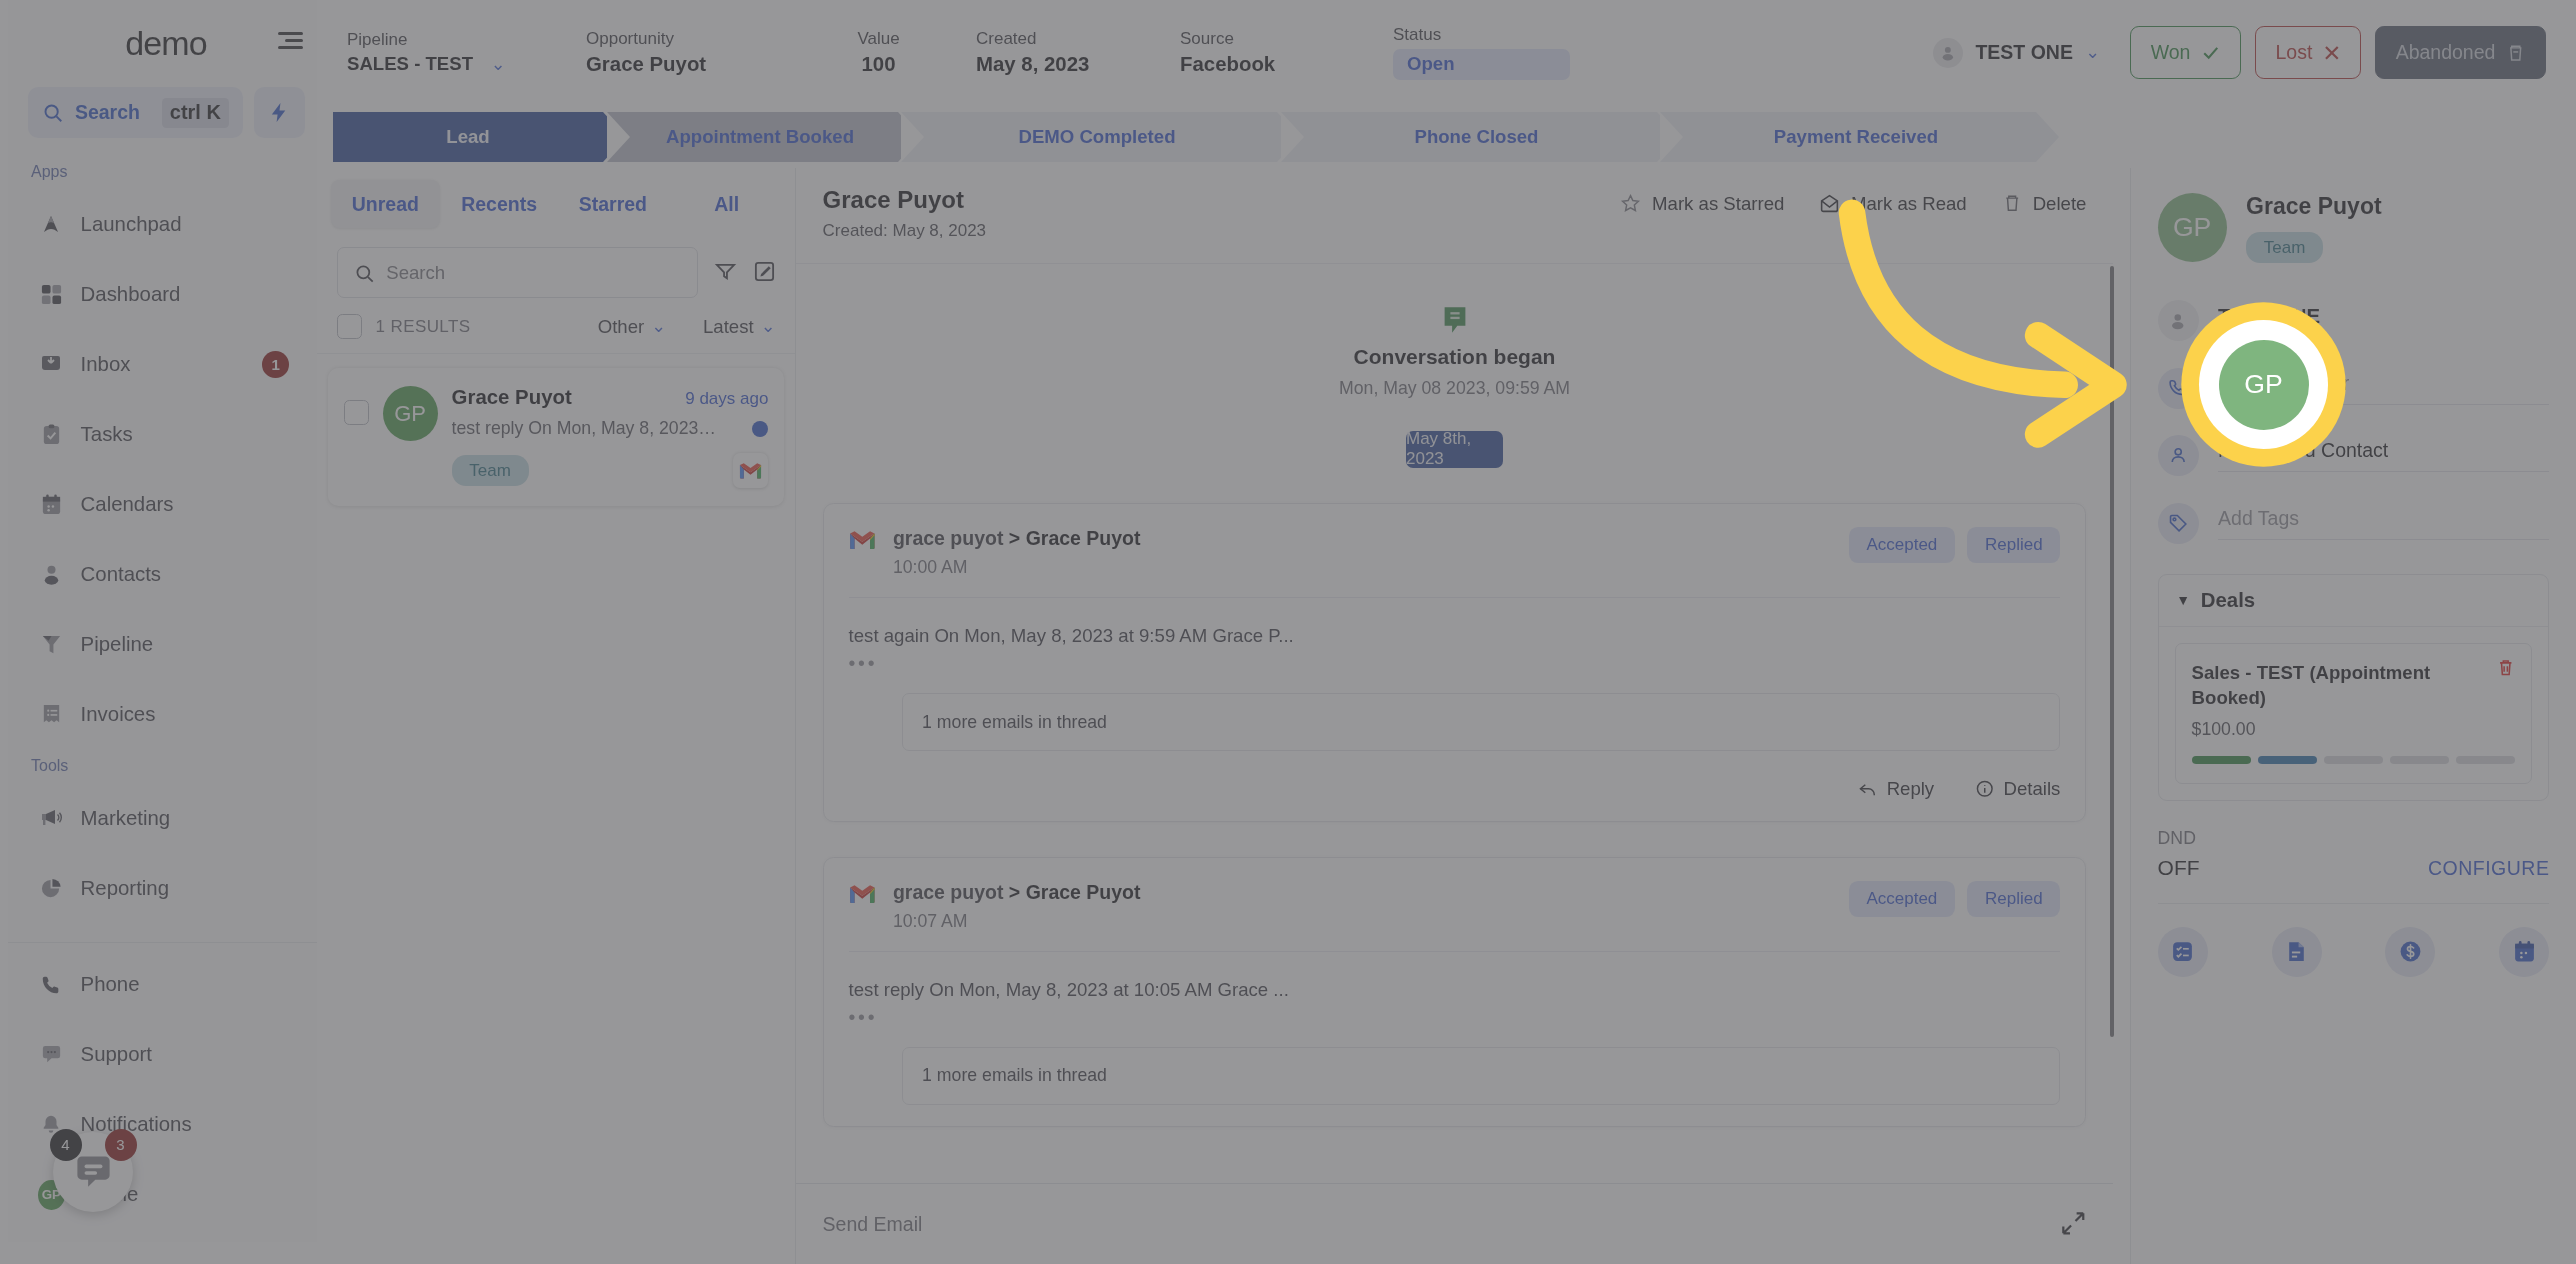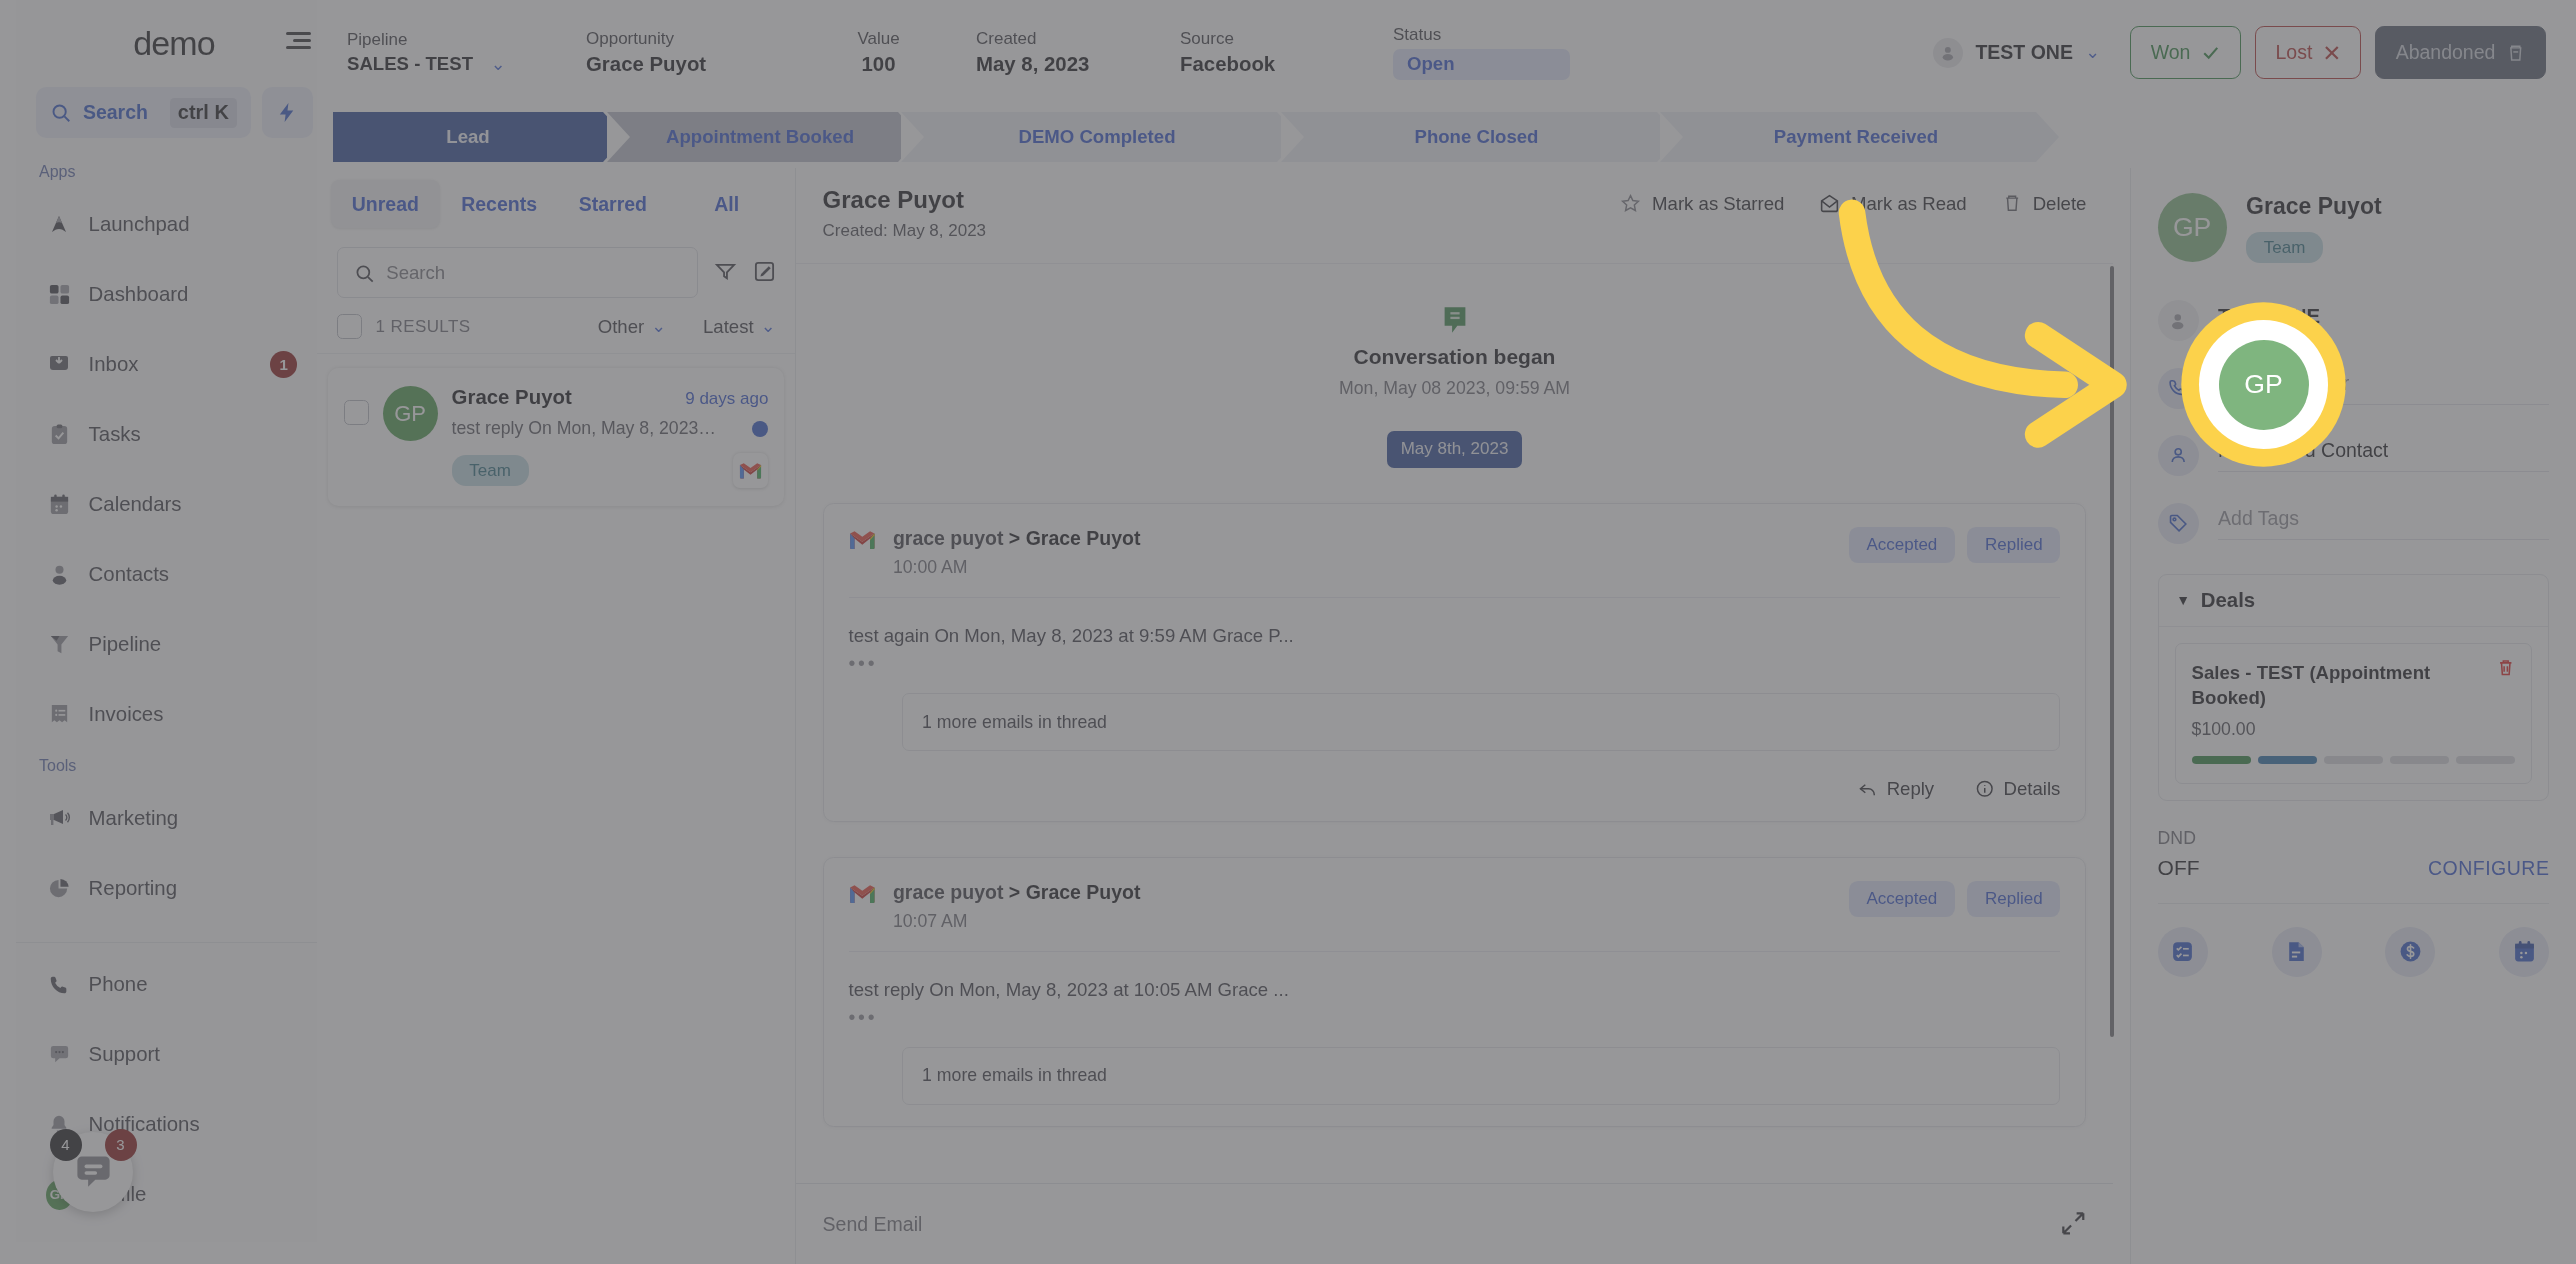--- a/index.html
+++ b/index.html
@@ -7,21 +7,21 @@
     width: 2576px; height: 1265px;
     font-family: "Liberation Sans", sans-serif;
     background: #ffffff;
     overflow: hidden;
   }
   
   #root { position: relative; width: 2576px; height: 1265px; background:#fff; }
 
   
   .sidebar {
-    position: absolute; left:16px; top:0; width: 317px; height: 1242px;
+    position: absolute; left:8px; top:0; width: 317px; height: 1242px;
     background: #fbfbfc; border-right: 0.9px solid #e7e8ec;
     display:flex; flex-direction:column;
   }
   .sb-logo-row { height: 87px; display:flex; align-items:center; justify-content:center; position:relative; }
   .sb-logo { font-size: 34px; letter-spacing:-0.9px; color:#1b1b1f; font-weight:400; }
   .hamburger { position:absolute; right: 21px; top: 32px; width:25px; height:19.5px; cursor:pointer;}
   .hamburger span { display:block; height:2.7px; background:#2e2e33; border-radius:1.8px; margin-bottom:4.4px;}
   .hamburger span:nth-child(1){ width:25px; }
   .hamburger span:nth-child(2){ width:17.7px; margin-left:7px;}
   .hamburger span:nth-child(3){ width:25px; }
@@ -171,21 +171,21 @@
   .mh-title { font-size:24px; font-weight:700; color:#17171c; }
   .mh-sub { font-size:17px; color:#4a4a52; margin-top:7px; }
   .mh-actions { margin-left:auto; display:flex; gap:35px; align-items:flex-start; padding-top:7px;}
   .mh-act { display:flex; align-items:center; gap:10.6px; font-size:18.6px; color:#26262d; cursor:pointer;}
   .thread { padding: 41px 0 0 0; height: 930px; overflow:hidden; position:relative;}
   .conv-began { text-align:center; }
   .cb-ico { display:inline-block; }
   .cb-title { font-size:21px; font-weight:600; color:#17171c; margin-top:7px;}
   .cb-sub { font-size:17.7px; color:#6c6c75; margin-top:8.9px; }
   .datechip {
-    margin: 32px auto 0 auto; width: 135px; height:37px; border-radius:7px;
+    margin: 32px auto 0 auto; width: 97px; height:37px; border-radius:7px;
     background:#2c4a95; color:#eef0f7; font-size:17px;
     display:flex;align-items:center;justify-content:center;
   }
   .msg {
     margin: 35px 26.6px 0 26.6px; border:0.9px solid #e4e5ea; border-radius:10.6px;
     padding: 23px 25px 21px 25px; box-shadow: 0 0.9px 3.5px rgba(0,0,0,.05);
   }
   .msg-head { display:flex; align-items:flex-start; gap:17.7px; }
   .msg-from { font-size:19.5px; font-weight:700; color:#17171c; }
   .msg-from .grey { color:#3d3d45; font-weight:700; }

